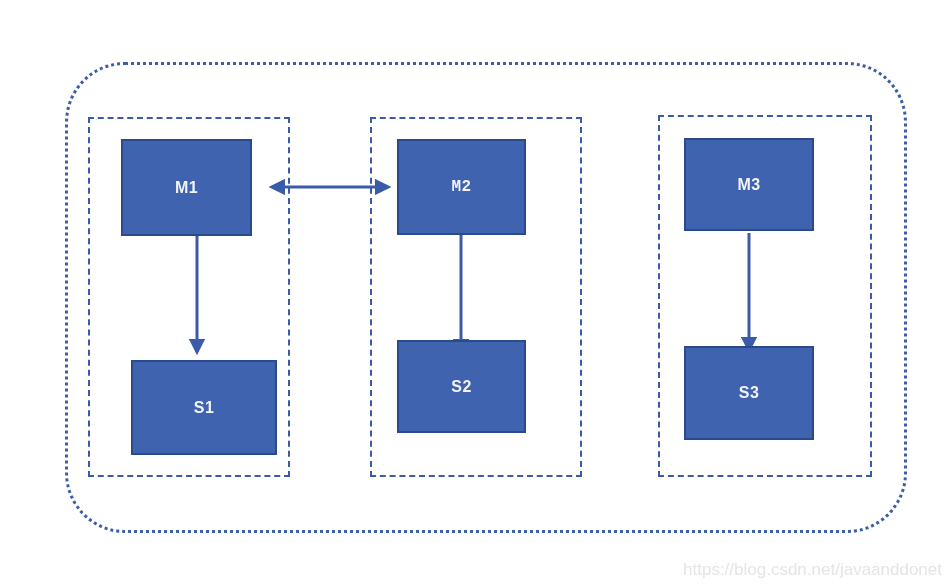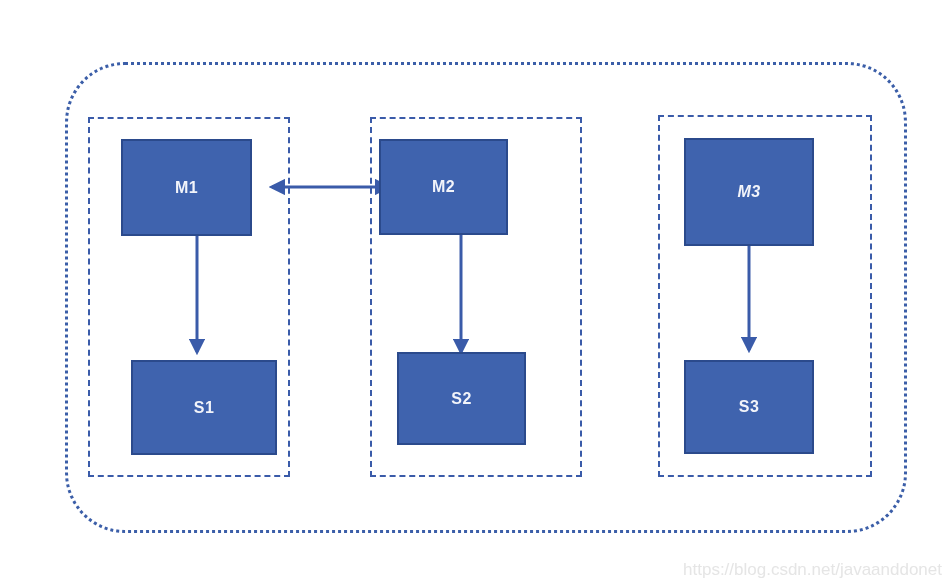--- a/index.html
+++ b/index.html
@@ -42,24 +42,24 @@
     color: var(--node-text);
     display: flex;
     align-items: center;
     justify-content: center;
     font-size: 16px;
     font-weight: bold;
     letter-spacing: 0.5px;
   }
   .node-m1 { left: 121px; top: 139px; width: 131px; height: 97px; }
   .node-s1 { left: 131px; top: 360px; width: 146px; height: 95px; }
-  .node-m2 { left: 379px; top: 139px; width: 129px; height: 96px; }
-  .node-s2 { left: 397px; top: 352px; width: 129px; height: 93px; }
-  .node-m3 { left: 684px; top: 138px; width: 130px; height: 108px; font-style: italic; }
-  .node-s3 { left: 684px; top: 360px; width: 130px; height: 94px; }
+  .node-m2 { left: 397px; top: 139px; width: 129px; height: 96px; font-family: Liberation Mono, monospace; }
+  .node-s2 { left: 397px; top: 340px; width: 129px; height: 93px; }
+  .node-m3 { left: 684px; top: 138px; width: 130px; height: 93px; }
+  .node-s3 { left: 684px; top: 346px; width: 130px; height: 94px; }
   .connector-layer {
     position: absolute;
     left: 0; top: 0;
     width: 952px; height: 588px;
     pointer-events: none;
   }
   .connector-layer line { stroke: var(--line); stroke-width: 3; }
   .connector-layer .arrowhead { fill: var(--line); }
   .watermark {
     position: absolute;

